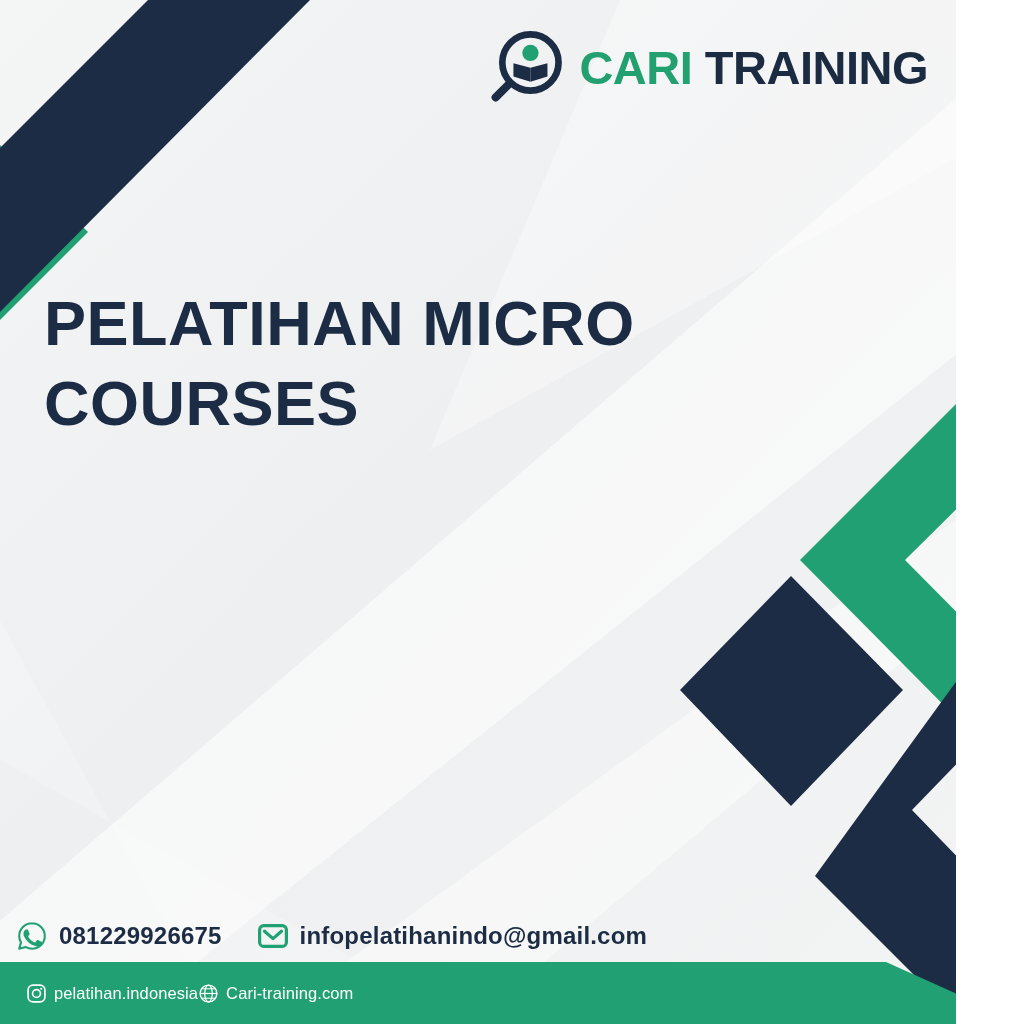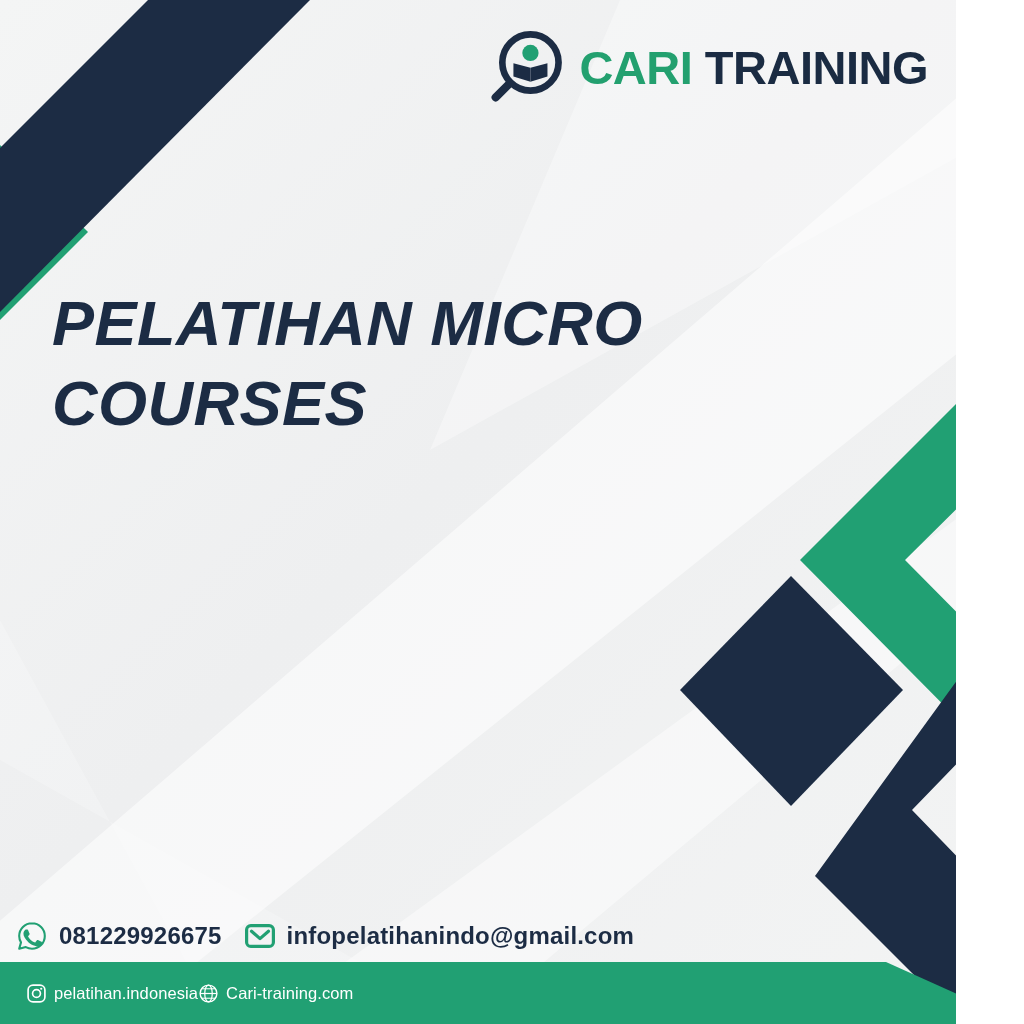--- a/index.html
+++ b/index.html
@@ -46,42 +46,41 @@
     letter-spacing: -0.5px;
     line-height: 1;
     white-space: nowrap;
   }
   .brand-cari { color: #23a06f; }
   .brand-training { color: #1a2b42; }
 
   
   .headline {
     position: absolute;
-    left: 52px;
+    left: 44px;
     top: 283px;
     width: 660px;
     z-index: 6;
     color: #1c2c44;
     font-size: 63px;
     font-weight: 800;
     line-height: 1.27;
     letter-spacing: 0.5px;
     text-transform: uppercase;
     margin: 0;
-    font-style: italic;
   }
 
   
   .contact-row {
     position: absolute;
     left: 16px;
     bottom: 72px;
     display: flex;
     align-items: flex-start;
-    gap: 22px;
+    gap: 35px;
     z-index: 6;
   }
   .contact-item {
     display: flex;
     align-items: center;
     gap: 11px;
   }
   .contact-item .ci-icon {
     width: 32px;
     height: 32px;

